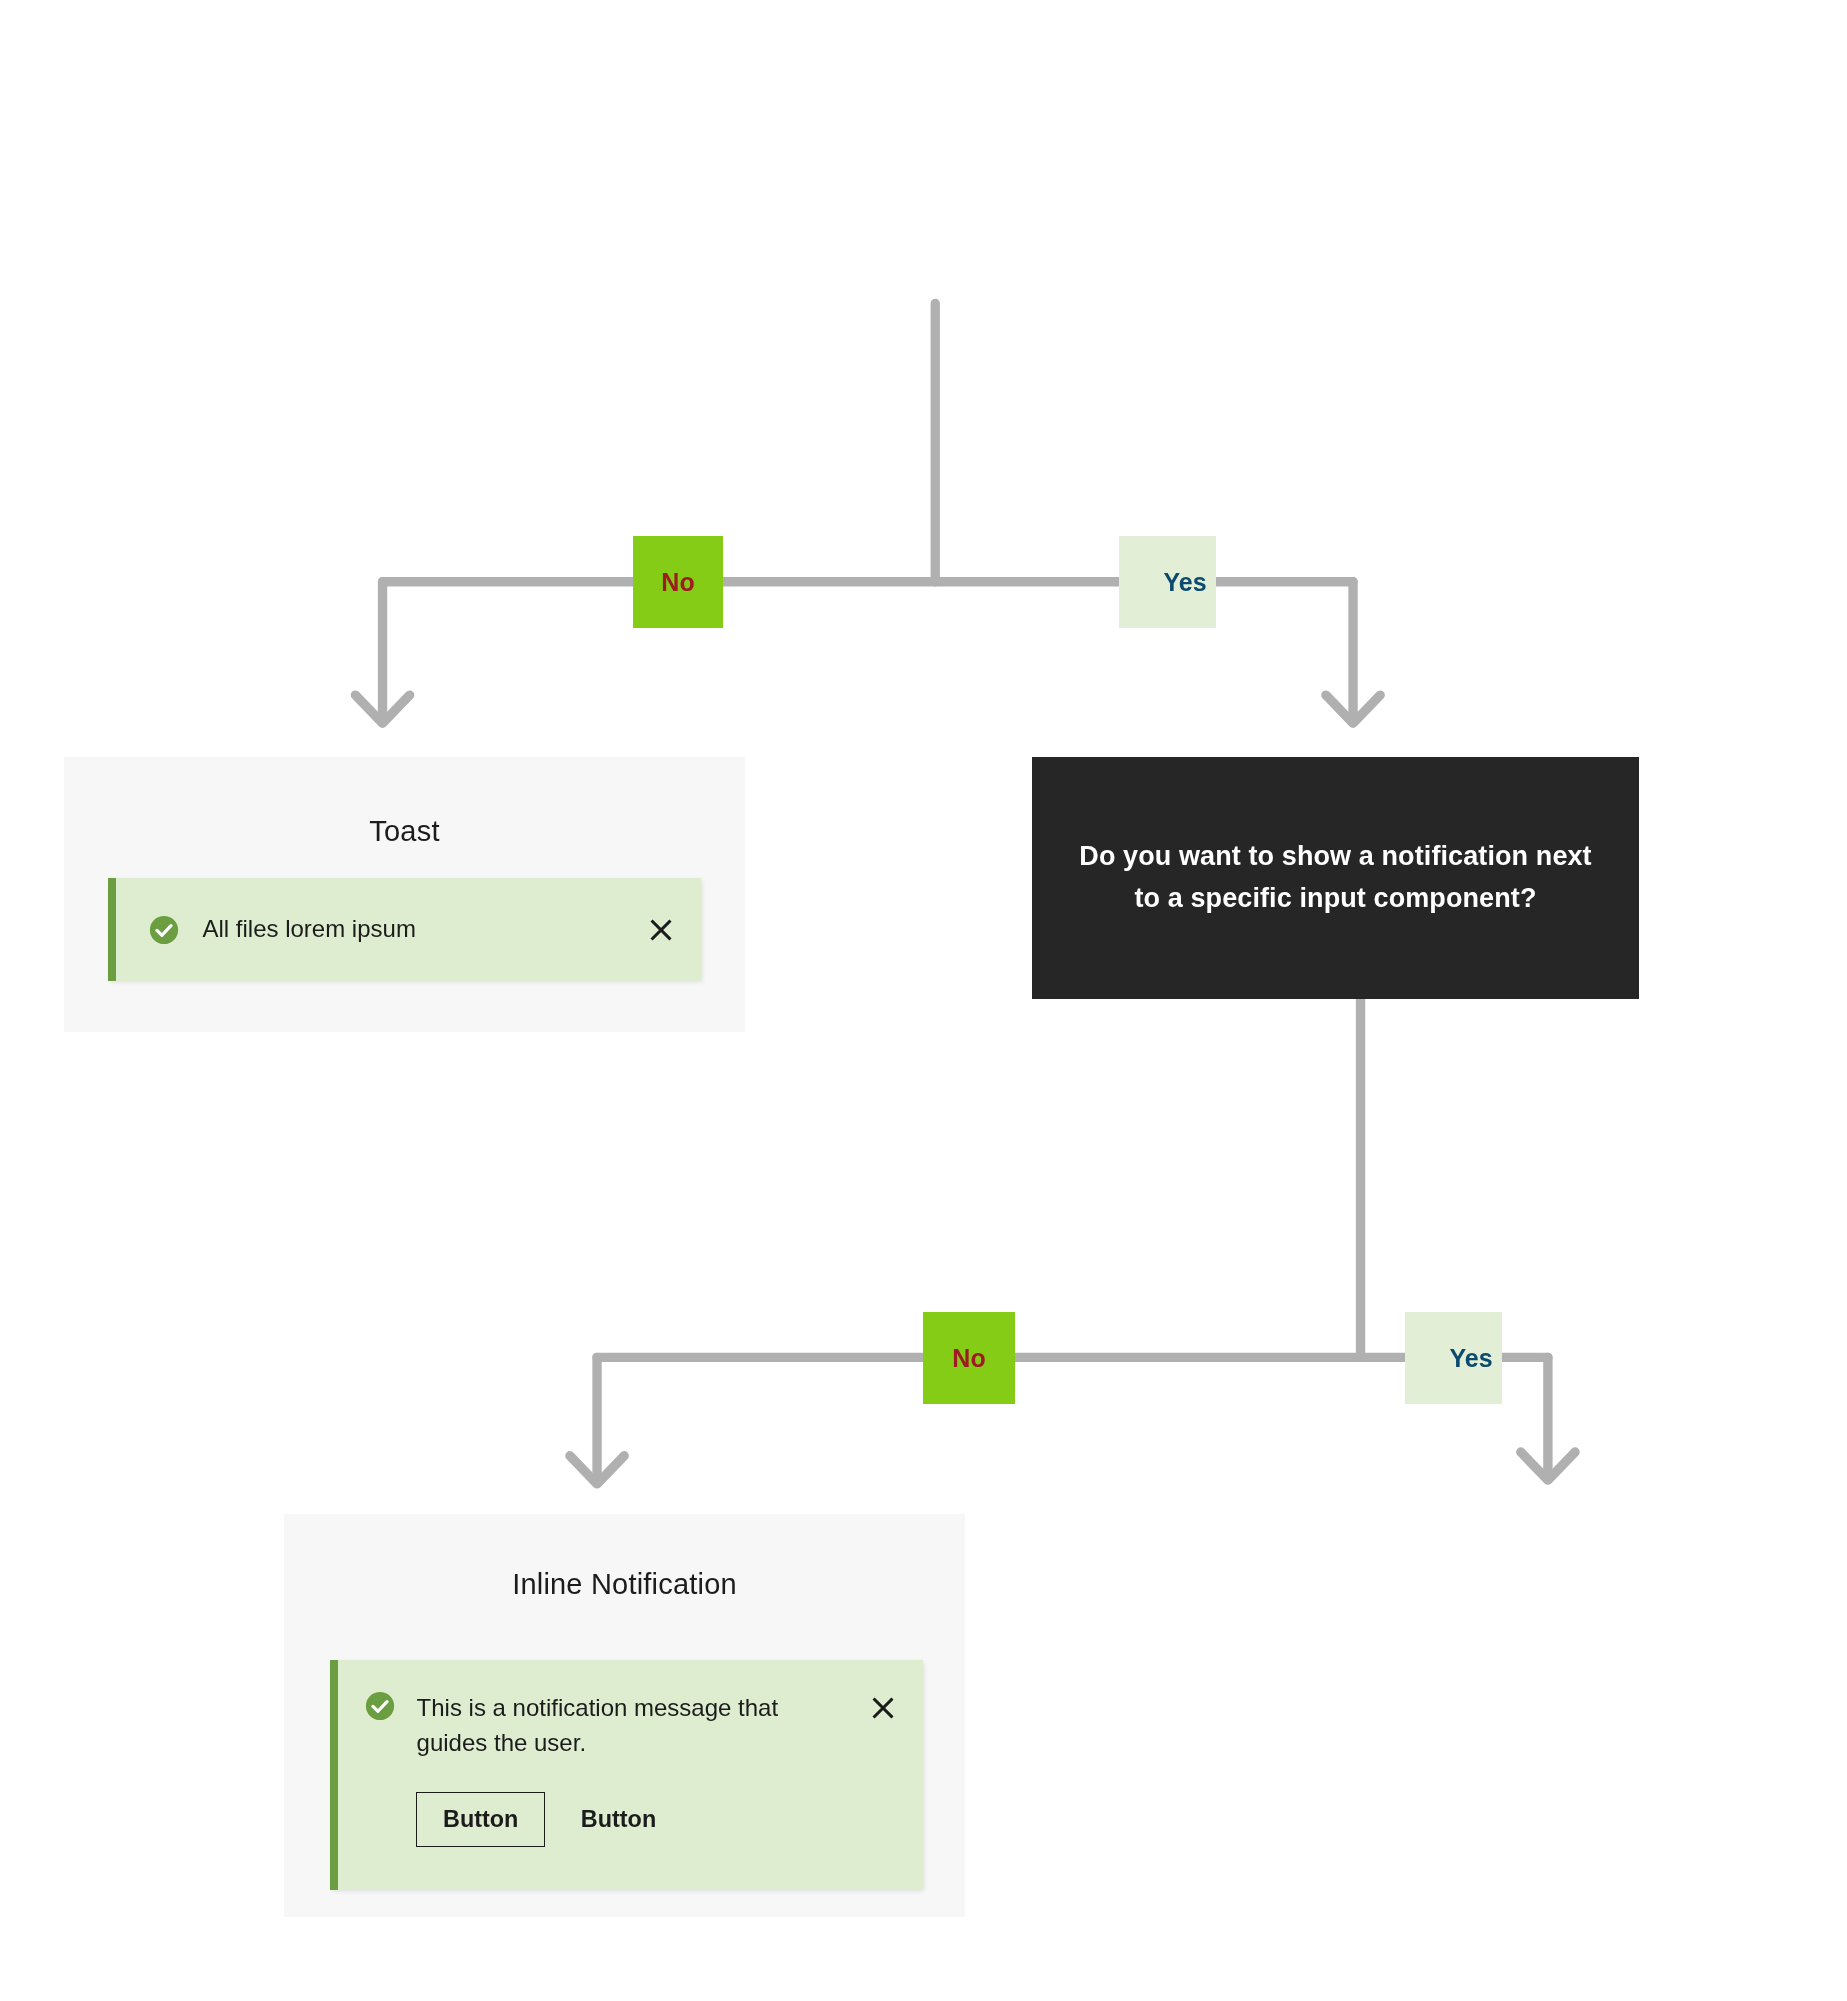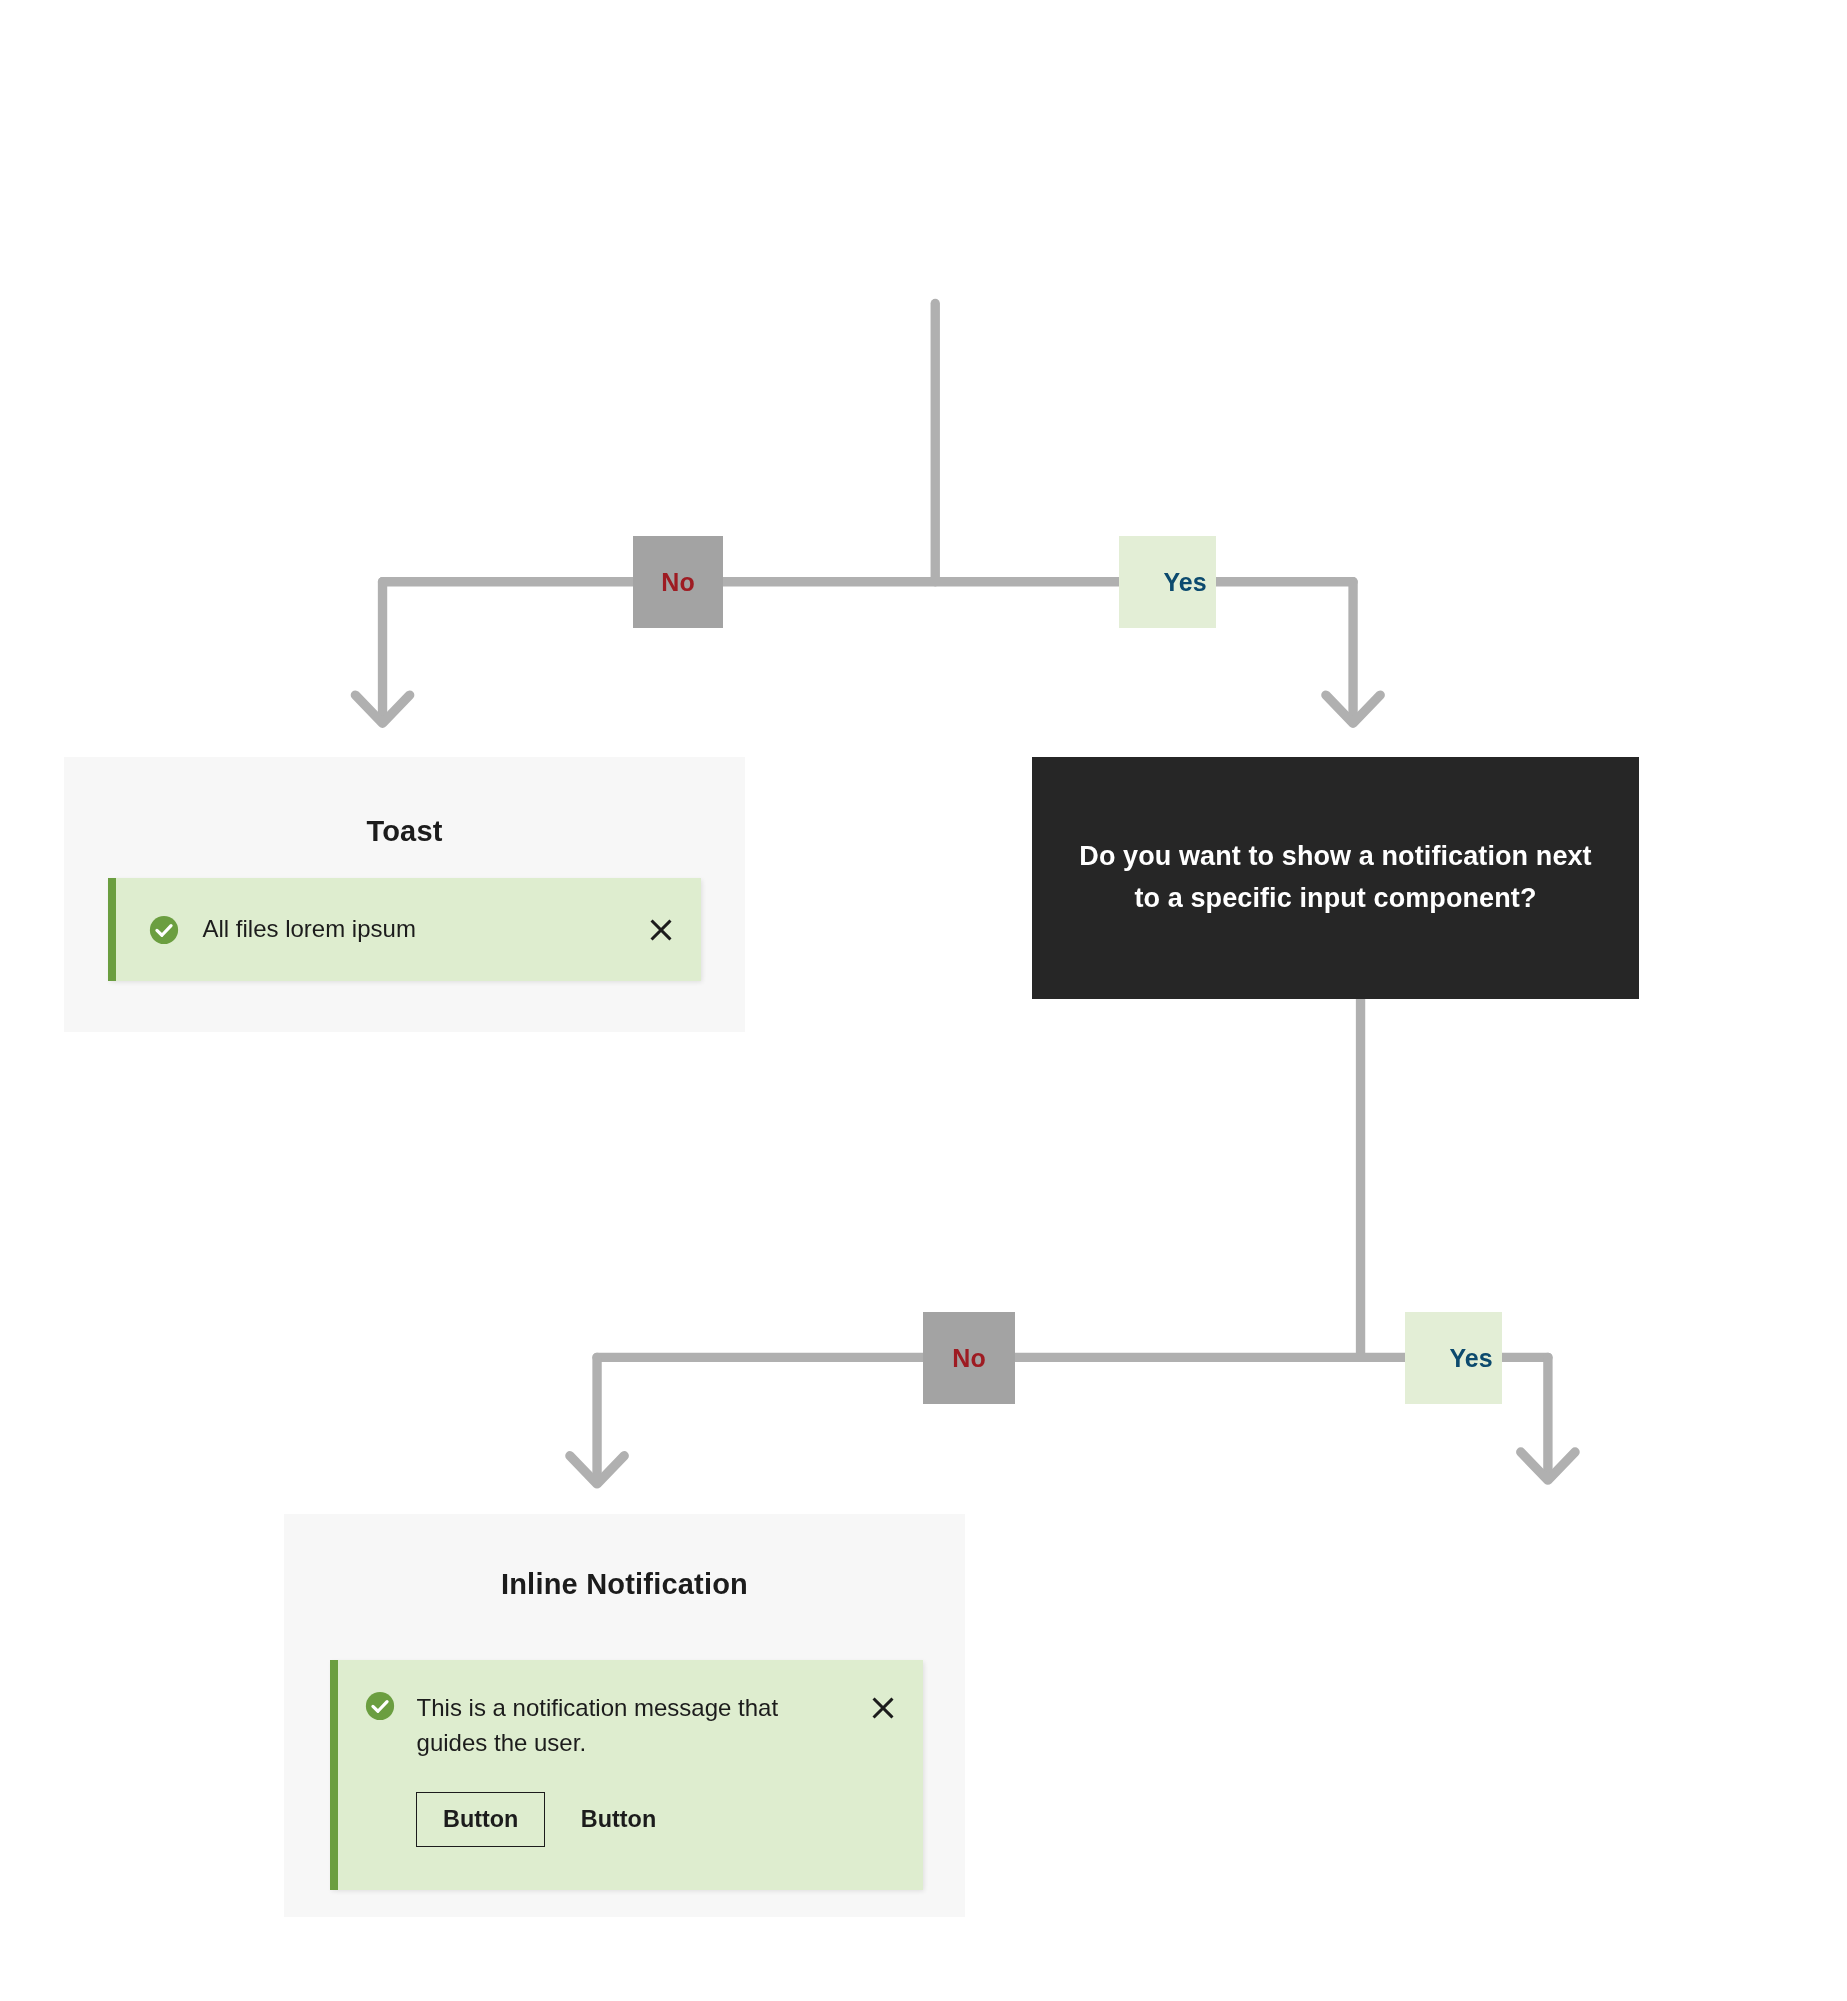--- a/index.html
+++ b/index.html
@@ -55,38 +55,38 @@
   
   .badge {
     position: absolute;
     display: flex;
     align-items: center;
     justify-content: center;
     font-size: 25px;
     font-weight: 700;
     box-sizing: border-box;
   }
-  .badge.no  { background: #a3a3a3; color: #9e1b22; }
+  .badge.no  { background: #84cc16; color: #9e1b22; }
   .badge.yes { background: #e3eed6; color: #0c4a6e; padding-left: 35px; }
 
   #badge-no-1  { left: 633px;  top: 536px;  width: 90px;  height: 92px; }
   #badge-yes-1 { left: 1119px; top: 536px;  width: 97px; height: 92px; }
   #badge-no-2  { left: 923px;  top: 1312px; width: 92px;  height: 92px; }
   #badge-yes-2 { left: 1405px; top: 1312px; width: 97px; height: 92px; }
 
   
   .card {
     position: absolute;
     background: #f7f7f7;
     box-sizing: border-box;
   }
   .card-title {
     text-align: center;
     font-size: 29px;
-    font-weight: 700;
+    font-weight: 400;
     color: #1c1c1c;
     letter-spacing: 0.2px;
   }
 
   #card-toast      { left: 64px;  top: 757px;  width: 681px; height: 275px; }
   #card-toast .card-title { margin-top: 58px; }
 
   #card-inline-notification { left: 284px; top: 1514px; width: 681px; height: 403px; }
   #card-inline-notification .card-title { margin-top: 54px; }
 

